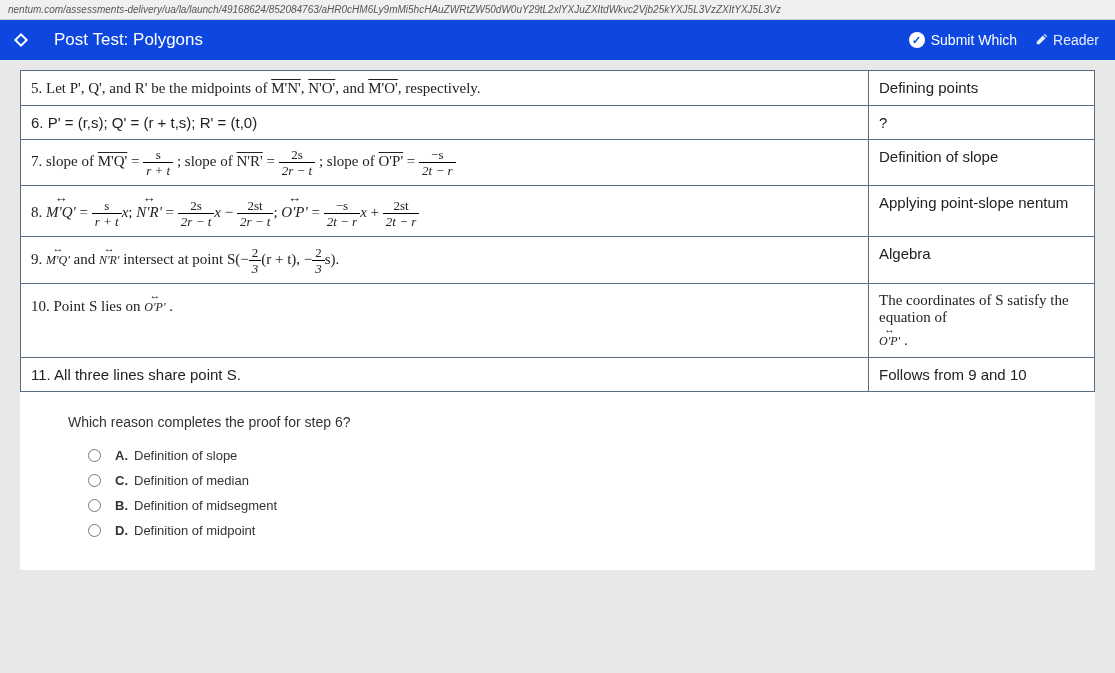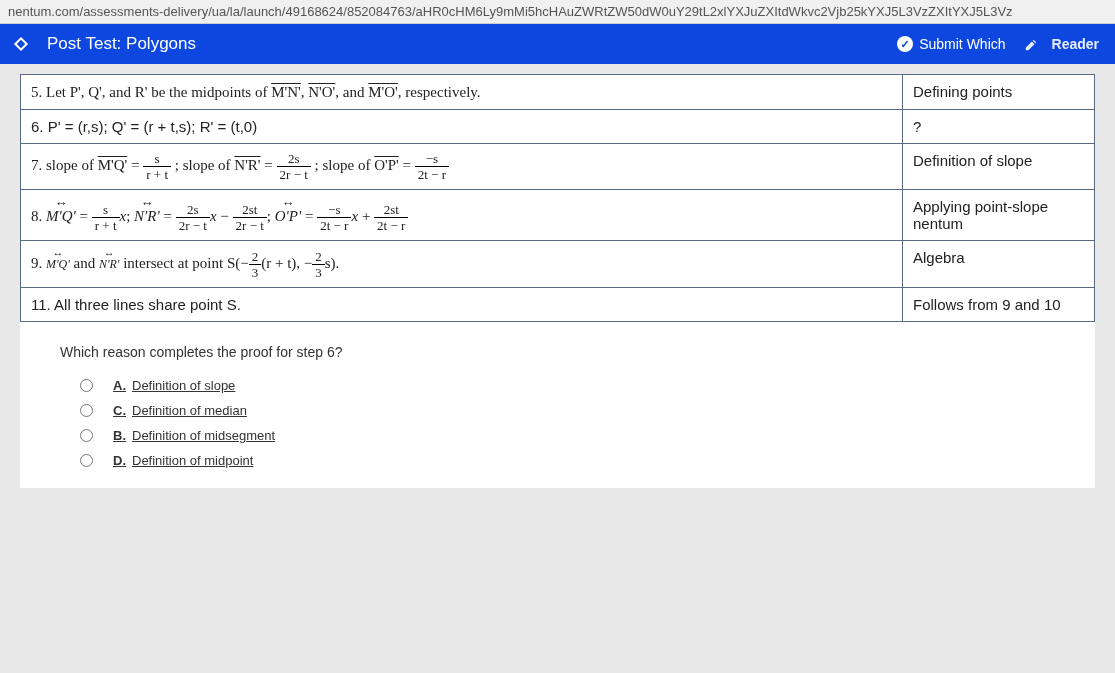--- a/index.html
+++ b/index.html
@@ -7,88 +7,90 @@
   font-family: Arial, Helvetica, sans-serif;
   background: #e8e8e8;
   width: 1115px;
   height: 673px;
   overflow: hidden;
 }
 .url-bar {
   background: #f0f0f0;
   border-bottom: 1px solid #ccc;
   padding: 4px 8px;
-  font-size: 13px;
+  font-size: 10px;
   color: #555;
   white-space: nowrap;
   overflow: hidden;
+  font-style: italic;
 }
 .header-bar {
   background: #0d47e0;
   color: #fff;
   display: flex;
   align-items: center;
   padding: 10px 16px;
   font-size: 17px;
 }
-.header-left { display: flex; align-items: center; gap: 21px; flex: 1; }
+.header-left { display: flex; align-items: center; gap: 28px; flex: 1; }
 .diamond {
   width: 10px; height: 10px;
   border: 2px solid #fff;
   transform: rotate(45deg);
 }
 .header-right { display: flex; align-items: center; gap: 18px; font-size: 14px; }
 .submit-group { display:flex; align-items:center; gap:6px; cursor:pointer; }
 .check-circle {
   width:16px; height:16px; border-radius:50%; background:#fff; color:#0d47e0;
   display:flex; align-items:center; justify-content:center; font-size:11px; font-weight:bold;
 }
-.reader-group { display:flex; align-items:flex-end; gap:14px; cursor:pointer; opacity:0.9;font-weight:bold;}
+.reader-group { display:flex; align-items:flex-start; gap:4px; cursor:pointer; opacity:0.9;}
 .pencil {
   width:14px; height:14px; position:relative;
 }
 .pencil svg { width:14px; height:14px; }
 .content {
   background:#fff;
   margin: 10px 20px 0 20px;
   padding: 0;
 }
 table.proof {
   border-collapse: collapse;
   width: 100%;
   font-size: 15px;
   color:#222;
 }
 table.proof td {
   border: 1px solid #5a6a85;
   padding: 8px 10px;
   vertical-align: top;
 }
-table.proof td:last-child { width: 192px; }
+table.proof td:last-child { width: 226px; }
 .math { font-family: 'Times New Roman', serif; }
 .overline { text-decoration: overline; }
 .frac { display:inline-block; vertical-align:middle; text-align:center; font-size:13px; line-height:1; }
 .frac .num { display:block; border-bottom:1px solid #000; padding:0 3px 1px; }
-.frac .den { display:block; padding:1px 3px 0; }
+.frac .den { display:block; padding:1px 3px 0;font-style:italic; }
 .lrarrow {
   display:inline-block; position:relative; padding-top:10px; font-style:italic;
 }
 .lrarrow::before {
   content:"↔"; position:absolute; top:-4px; left:0; right:0; text-align:center; font-style:normal; font-size:13px;
 }
 .row9sub .lrarrow { padding-top:8px; font-size:12px; }
 .row9sub .lrarrow::before { font-size:11px; top:-3px; }
 .question-block {
-  padding: 22px 40px 10px 40px;
+  padding: 22px 40px 22px 40px;
   font-size:14px;
   color:#333;
+  margin-left:8px;
 }
 .question-text { margin-bottom:18px; }
 .options { list-style:none; padding-left:20px; }
-.options li { display:flex; align-items:center; gap:20px; margin-bottom:10px; font-size:13px;text-decoration:underline;}
+.options li { display:flex; align-items:center; gap:14px; margin-bottom:10px; font-size:13px;}
 .radio {
   width:13px; height:13px; border:1px solid #777; border-radius:50%; flex-shrink:0;
 }
 .opt-letter { font-weight:bold; margin-right:6px; }
 </style>
 </head>
 <body>
 
 <div class="url-bar">nentum.com/assessments-delivery/ua/la/launch/49168624/852084763/aHR0cHM6Ly9mMi5hcHAuZWRtZW50dW0uY29tL2xlYXJuZXItdWkvc2Vjb25kYXJ5L3VzZXItYXJ5L3Vz</div>
 
@@ -152,20 +154,28 @@
     <td>Applying point-slope nentum</td>
   </tr>
   <tr>
     <td class="math row9sub">
       <span>9. </span><span class="lrarrow">M'Q'</span><span> and </span><span class="lrarrow">N'R'</span><span> intersect at point </span>
       <span>S(−</span><span class="frac"><span class="num">2</span><span class="den">3</span></span><span>(r + t), −</span><span class="frac"><span class="num">2</span><span class="den">3</span></span><span>s).</span>
     </td>
     <td>Algebra</td>
   </tr>
   <tr>
+    <td class="math row9sub">
+      <span>10. Point S lies on </span><span class="lrarrow">O'P'</span><span> .</span>
+    </td>
+    <td class="math row9sub">
+      <span>The coordinates of S satisfy the equation of </span><br><span class="lrarrow">O'P'</span><span> .</span>
+    </td>
+  </tr>
+  <tr>
     <td>11. All three lines share point S.</td>
     <td>Follows from 9 and 10</td>
   </tr>
 </tbody>
     </table>
 
 <div class="question-block">
   <div class="question-text">Which reason completes the proof for step 6?</div>
   <ul class="options">
     <li>

